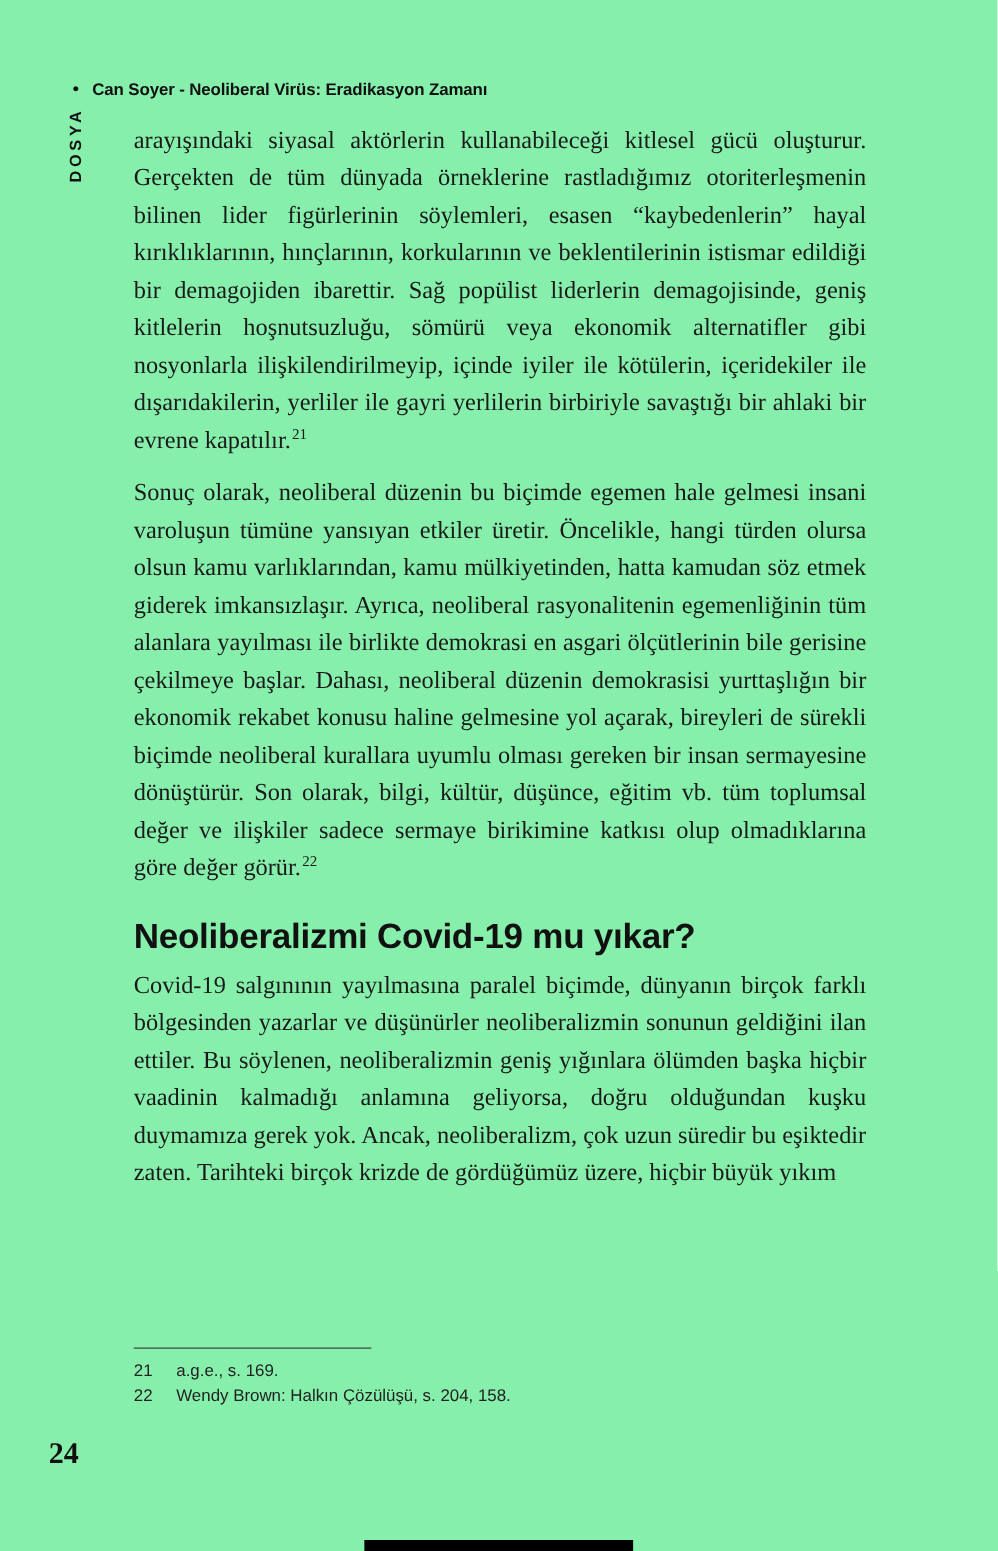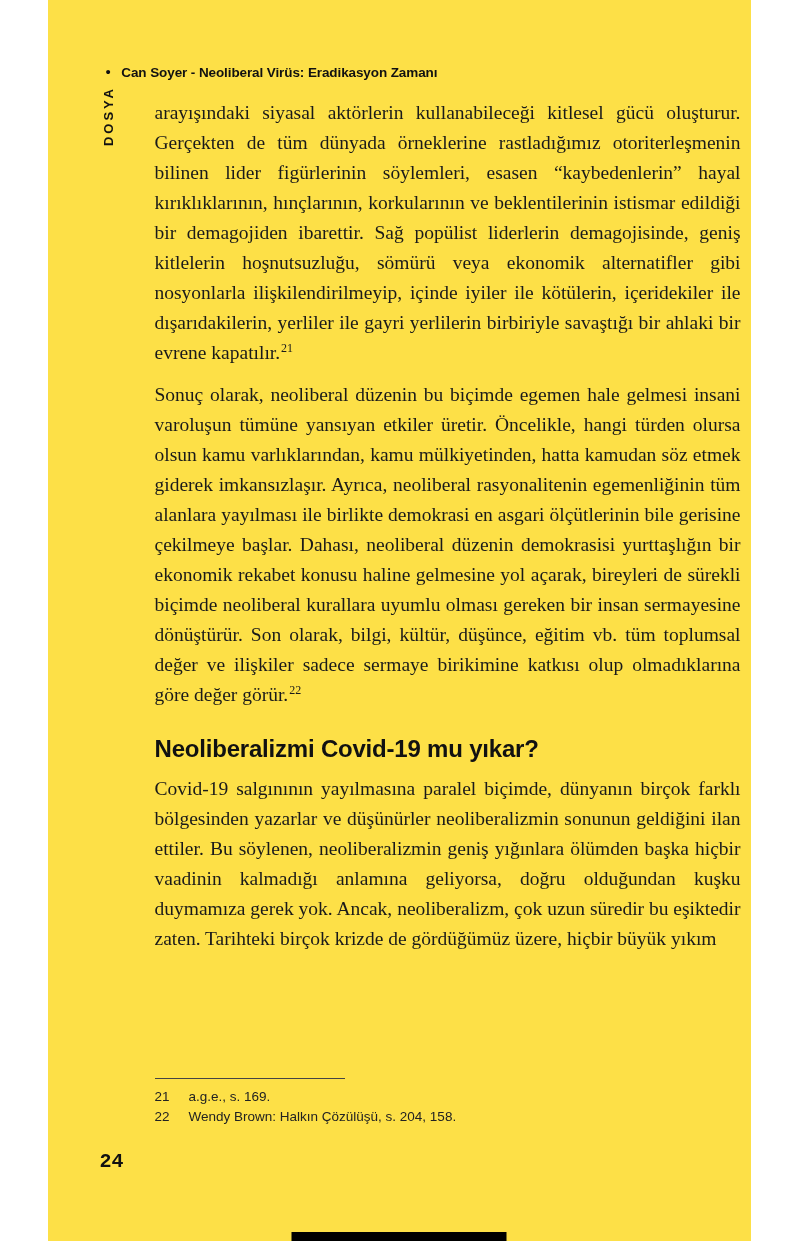--- a/index.html
+++ b/index.html
@@ -1,22 +1,22 @@
 <!DOCTYPE html>
 <html lang="tr"><head>
 <meta charset="utf-8">
 <style>
   * { margin: 0; padding: 0; box-sizing: border-box; }
   html, body { background: #ffffff; }
   .page {
     position: relative;
-    width: 703px;
+    width: 798px;
     height: 1241px;
     margin: 0 auto;
-    background: #fde047;
+    background: #86efac;
     color: #1a1a1a;
     font-family: "Liberation Serif", serif;
     overflow: hidden;
   }
   .running-header {
     position: absolute;
     top: 63px;
     left: 58px;
     font-family: "Liberation Sans", sans-serif;
     font-size: 13.5px;
@@ -53,21 +53,21 @@
     font-size: 12px;
     line-height: 0;
     vertical-align: super;
     margin-left: 1px;
   }
   .section-heading {
     margin-top: 24px;
     margin-bottom: 10px;
     font-family: "Liberation Sans", sans-serif;
     font-weight: 700;
-    font-size: 24px;
+    font-size: 28px;
     letter-spacing: -0.2px;
     color: #111111;
     text-align: left;
   }
   .footnotes {
     position: absolute;
     top: 1078px;
     left: 107px;
     width: 586px;
     font-family: "Liberation Sans", sans-serif;
@@ -78,24 +78,24 @@
   .fn-rule {
     width: 190px;
     border-top: 1px solid #444444;
     margin-bottom: 8px;
   }
   .fn-row { display: flex; }
   .fn-num { flex: none; width: 34px; }
   .page-number {
     position: absolute;
     top: 1150px;
-    left: 52px;
-    font-family: Liberation Mono, monospace;
+    left: 39px;
+    font-family: Liberation Serif, serif;
     font-weight: 700;
-    font-size: 20px;
+    font-size: 24px;
     color: #111111;
   }
   .bottom-bar {
     position: absolute;
     bottom: 0;
     left: 50%;
     transform: translateX(-50%);
     width: 215px;
     height: 9px;
     background: #000000;

